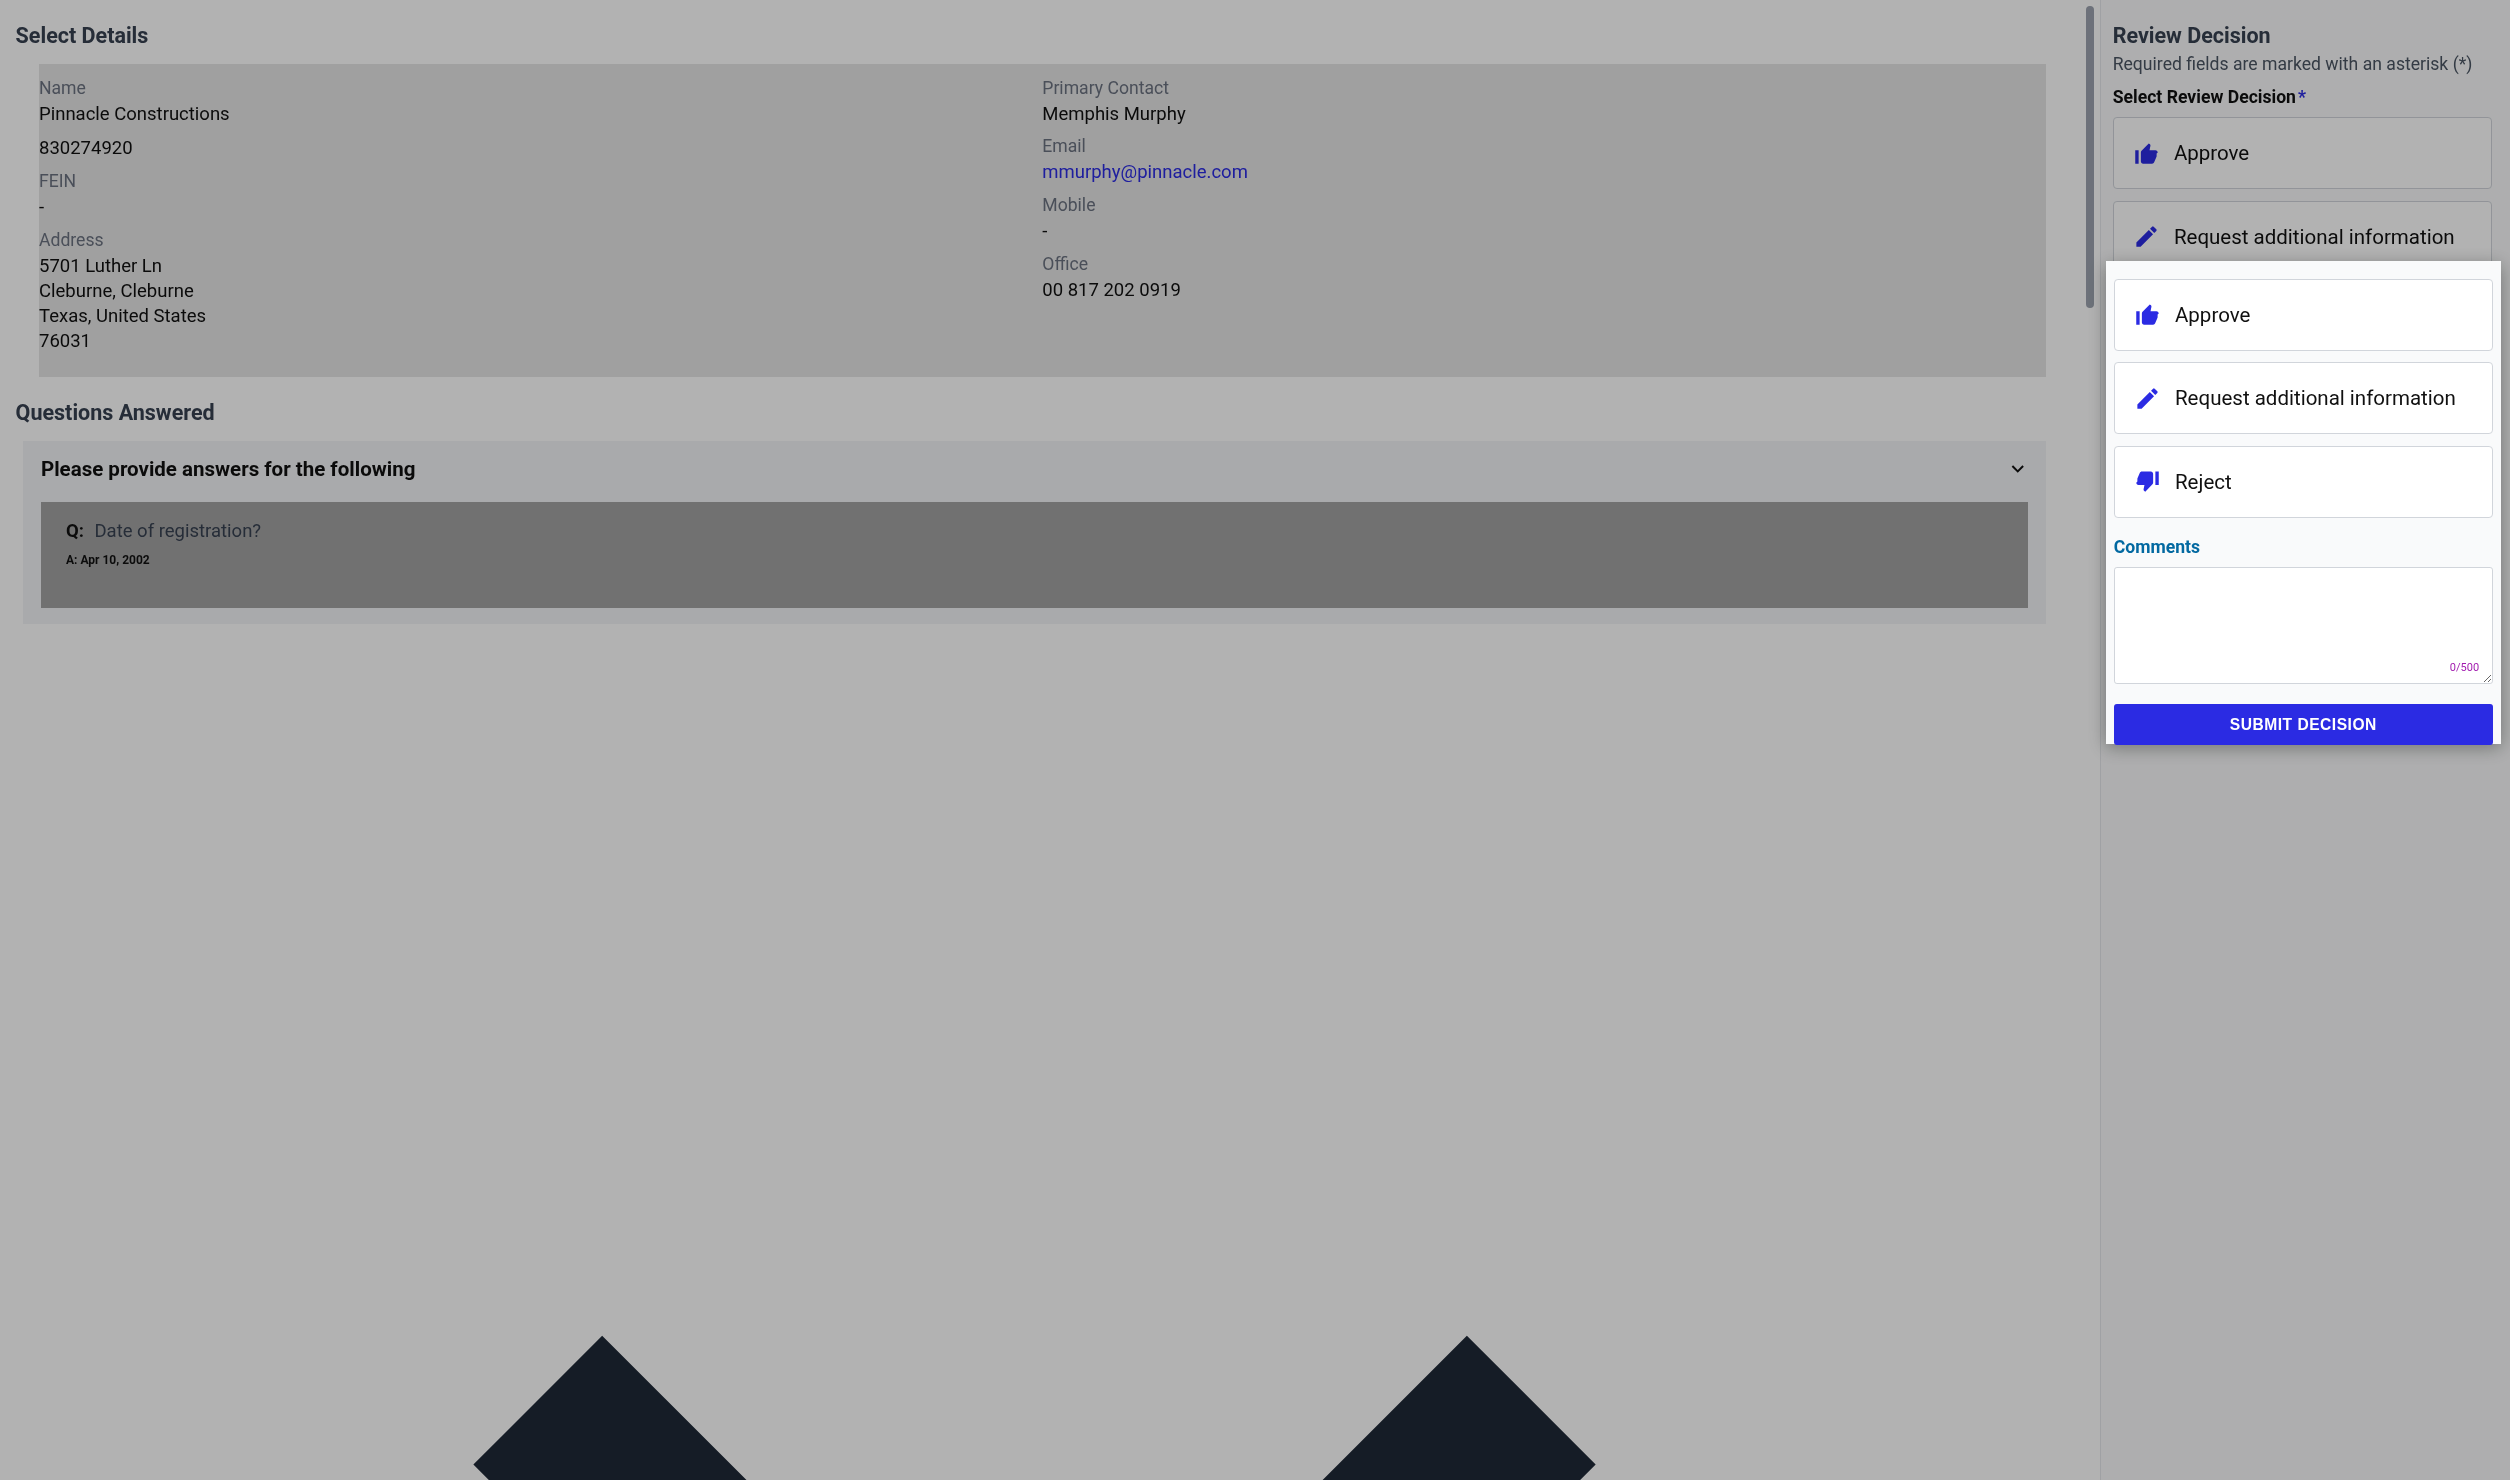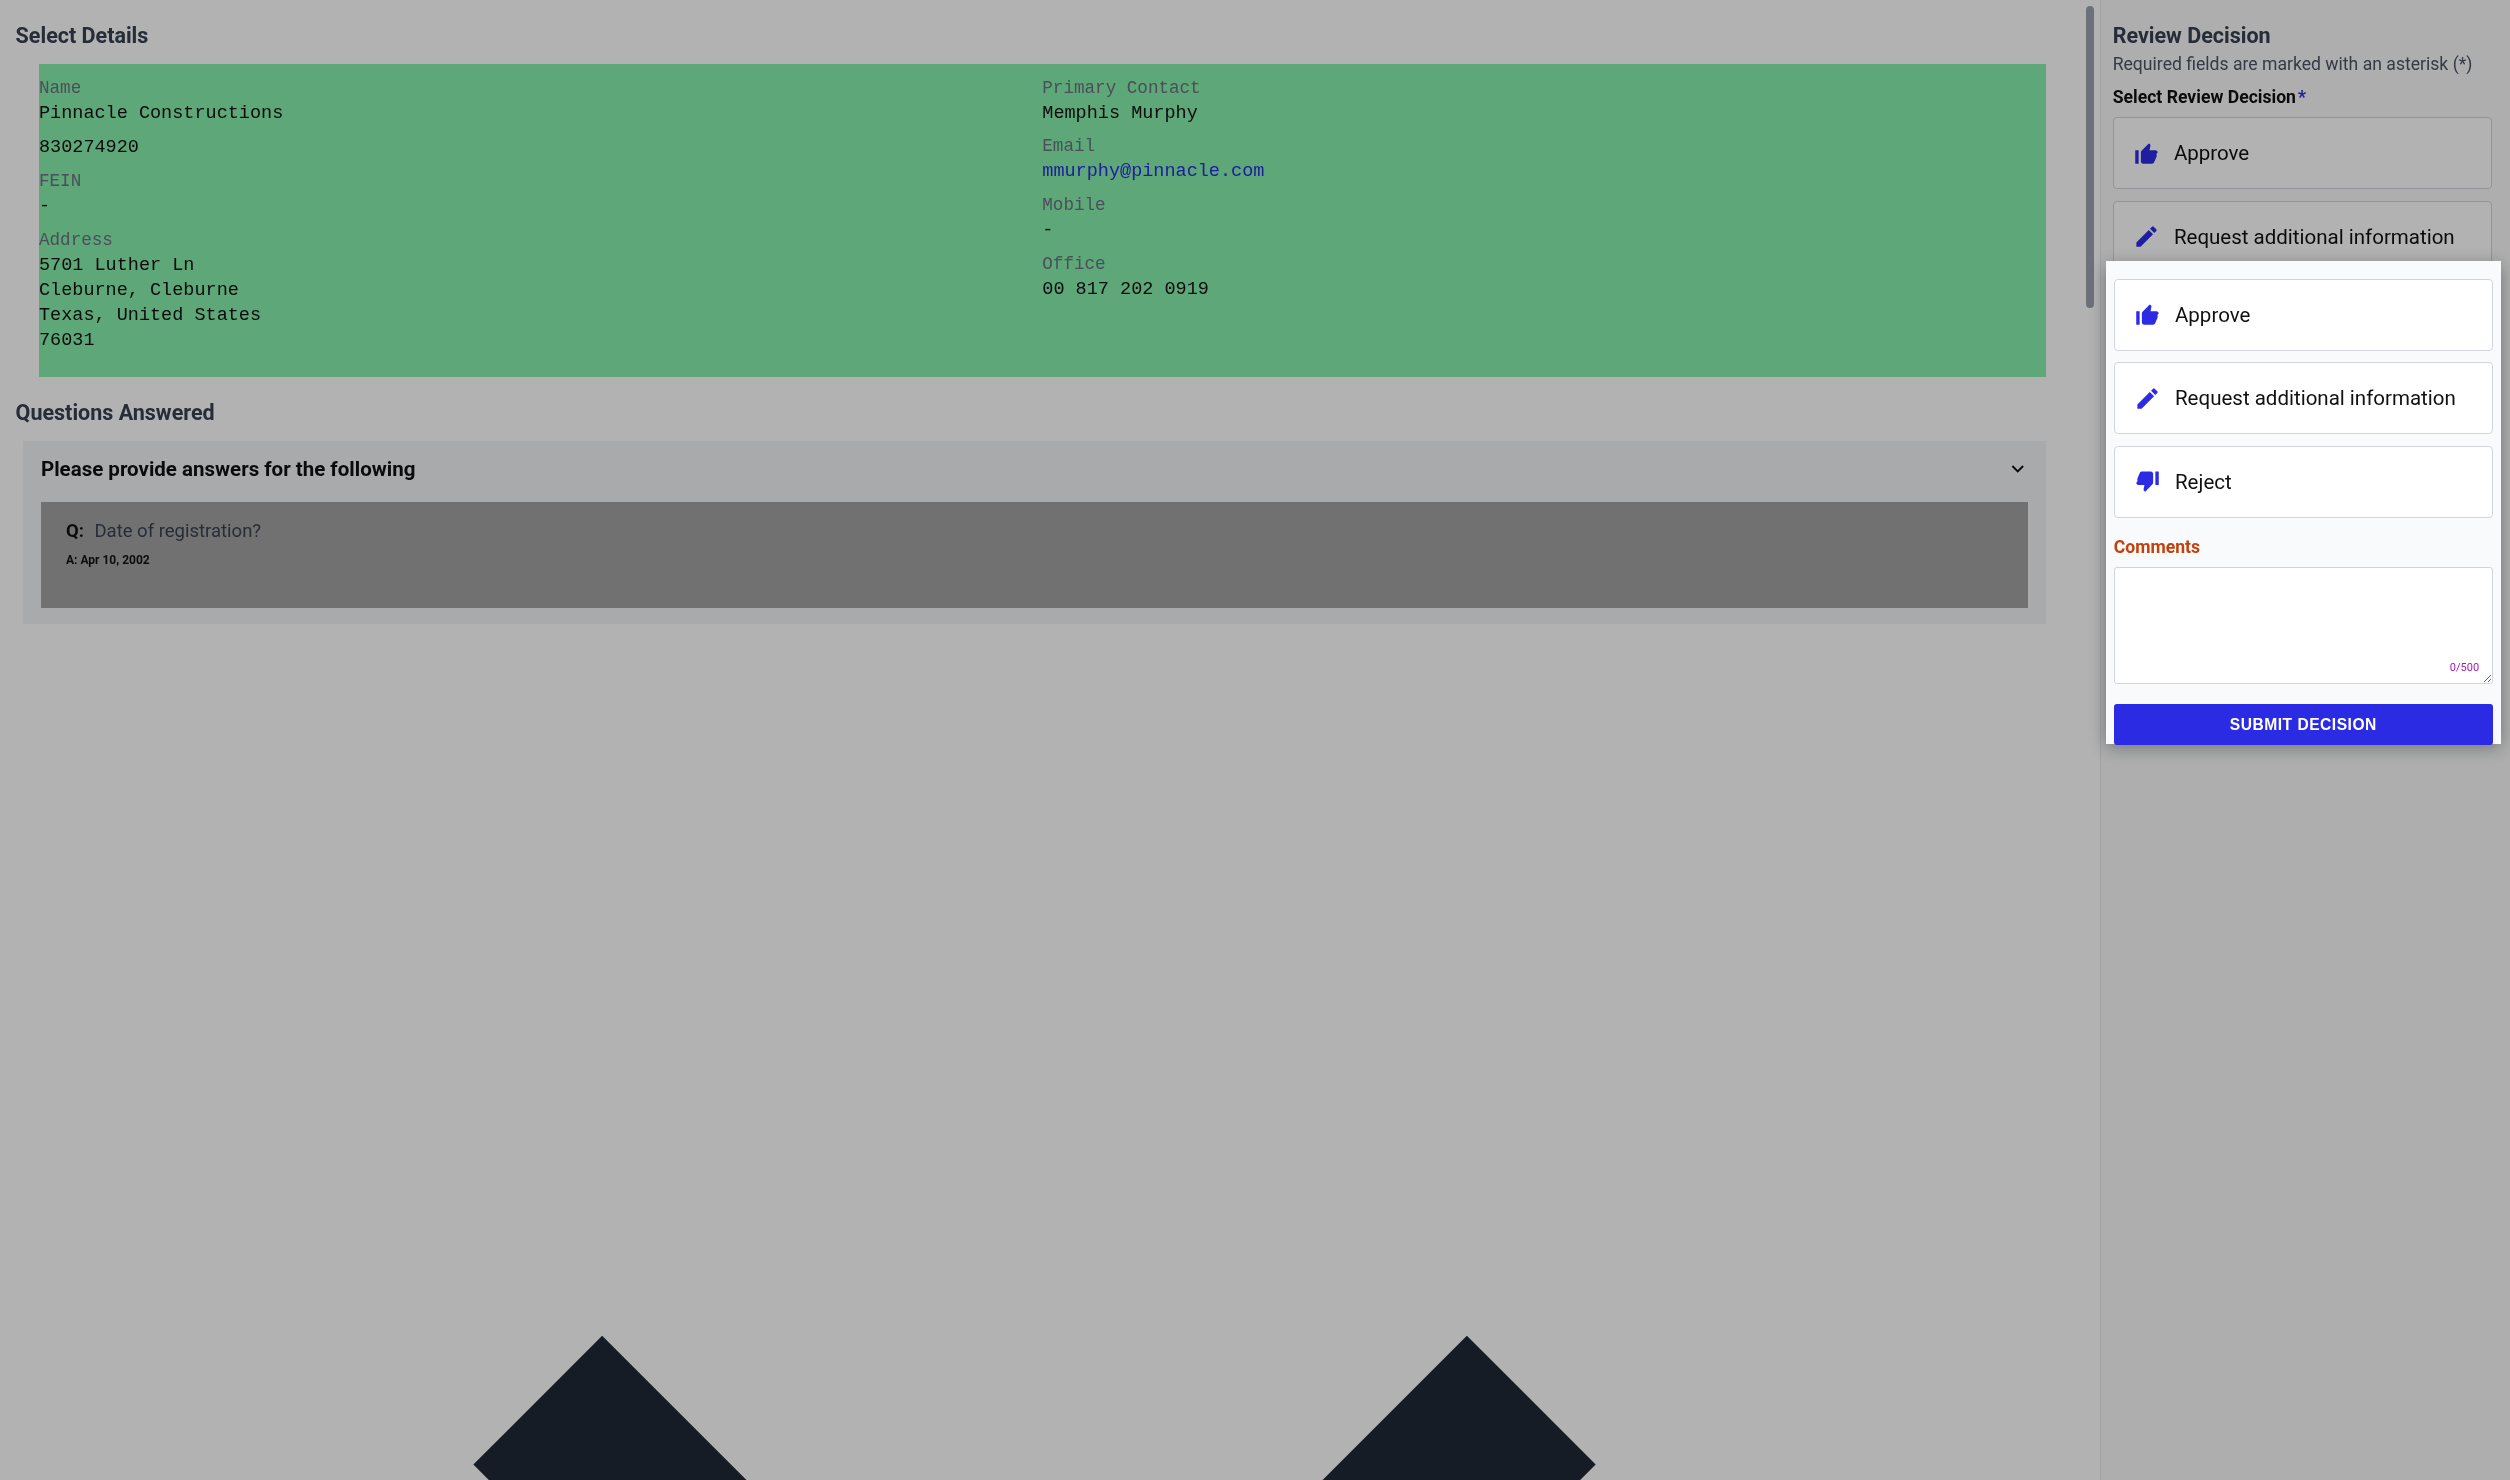--- a/index.html
+++ b/index.html
@@ -15,21 +15,21 @@
   .page-desc { font-size: 18.5px; color: #374151; margin-top: 7.8px; }
 
   .content-row { flex: 1; display: flex; min-height: 0; }
 
   .left-col { flex: 1; overflow-y: auto; padding: 0; position: relative; }
   .left-col-inner { padding-right: 31px; }
   .scrollbar-fake { position: absolute; right: 5.9px; top: 5.9px; width: 7.8px; height: 302px; background: #9ca3af; border-radius: 3.9px; }
 
   .section-heading { font-size: 21.5px; font-weight: 700; color: #374151; padding: 23.4px 15.6px 15.6px 15.6px; }
 
-  .profile-card { background: #86efac; margin: 0 23.4px 0 39px; padding: 13.7px 0; font-family: Liberation Mono, monospace; }
+  .profile-card { background: #e5e5e5; margin: 0 23.4px 0 39px; padding: 13.7px 0; }
   .profile-grid { display: flex; }
   .profile-col { flex: 1; }
   .field { margin-bottom: 9.8px; }
   .field-label { font-size: 17.6px; color: #6b7280; margin-bottom: 3.9px; }
   .field-value { font-size: 18.5px; color: #111; line-height: 1.35; }
   .field-value.link { color: #2b2be3; }
 
   .qa-card { background: #f3f4f6; margin: 0 23.4px 0 23.4px; padding: 15.6px 17.6px; }
   .qa-card-title { font-size: 20.5px; font-weight: 700; color: #111; }
   .qa-card-head { display: flex; align-items: center; justify-content: space-between; cursor: pointer; }
@@ -48,21 +48,21 @@
   .rd-title { font-size: 21.5px; font-weight: 700; color: #374151; }
   .rd-sub { font-size: 17.6px; color: #4b5563; margin-top: 5.9px; }
   .rd-field-label { font-size: 17.6px; font-weight: 700; color: #111; margin-top: 13px; }
   .rd-field-label .req { color: #2b2be3; margin-left: 2px; }
 
   .option-card { background: #fff; border: 1px solid #d1d5db; border-radius: 3.9px; padding: 21.5px 19.5px; margin-top: 11.7px; display: flex; align-items: center; gap: 13.7px; cursor: pointer; }
   .option-card:first-of-type { margin-top: 9.8px; }
   .option-card svg { width: 27px; height: 27px; color: #2b2be3; flex: 0 0 27px; }
   .option-label { font-size: 20.5px; color: #111; }
 
-  .comments-label { font-size: 17.6px; font-weight: 700; color: #c2410c; margin-top: 19.5px; }
+  .comments-label { font-size: 17.6px; font-weight: 700; color: #0369a1; margin-top: 19.5px; }
   .comments-wrap { position: relative; margin-top: 9.8px; }
   .comments-box { width: 100%; height: 117px; background: #fff; border: 1px solid #d1d5db; border-radius: 2.9px; padding: 9.8px 11.7px; font-size: 15.6px; resize: vertical; }
   .comments-count { position: absolute; bottom: 14px; right: 13.7px; font-size: 11px; color: #a21caf; pointer-events: none; }
 
   .submit-btn { width: 100%; margin-top: 15.6px; padding: 11.7px 0; background: #2b2be3; color: #fff; border: none; border-radius: 2.9px; font-size: 15.6px; font-weight: 600; letter-spacing: 0.5px; cursor: pointer; }
 
   
   .dim-overlay { position: absolute; inset: 0; background: rgba(0,0,0,0.30); pointer-events: none; }
   .highlight-hole { position: absolute; background: #f9fafb; box-shadow: 0 3.9px 17.6px rgba(0,0,0,0.35); }
   .decision-panel { position: relative; }

